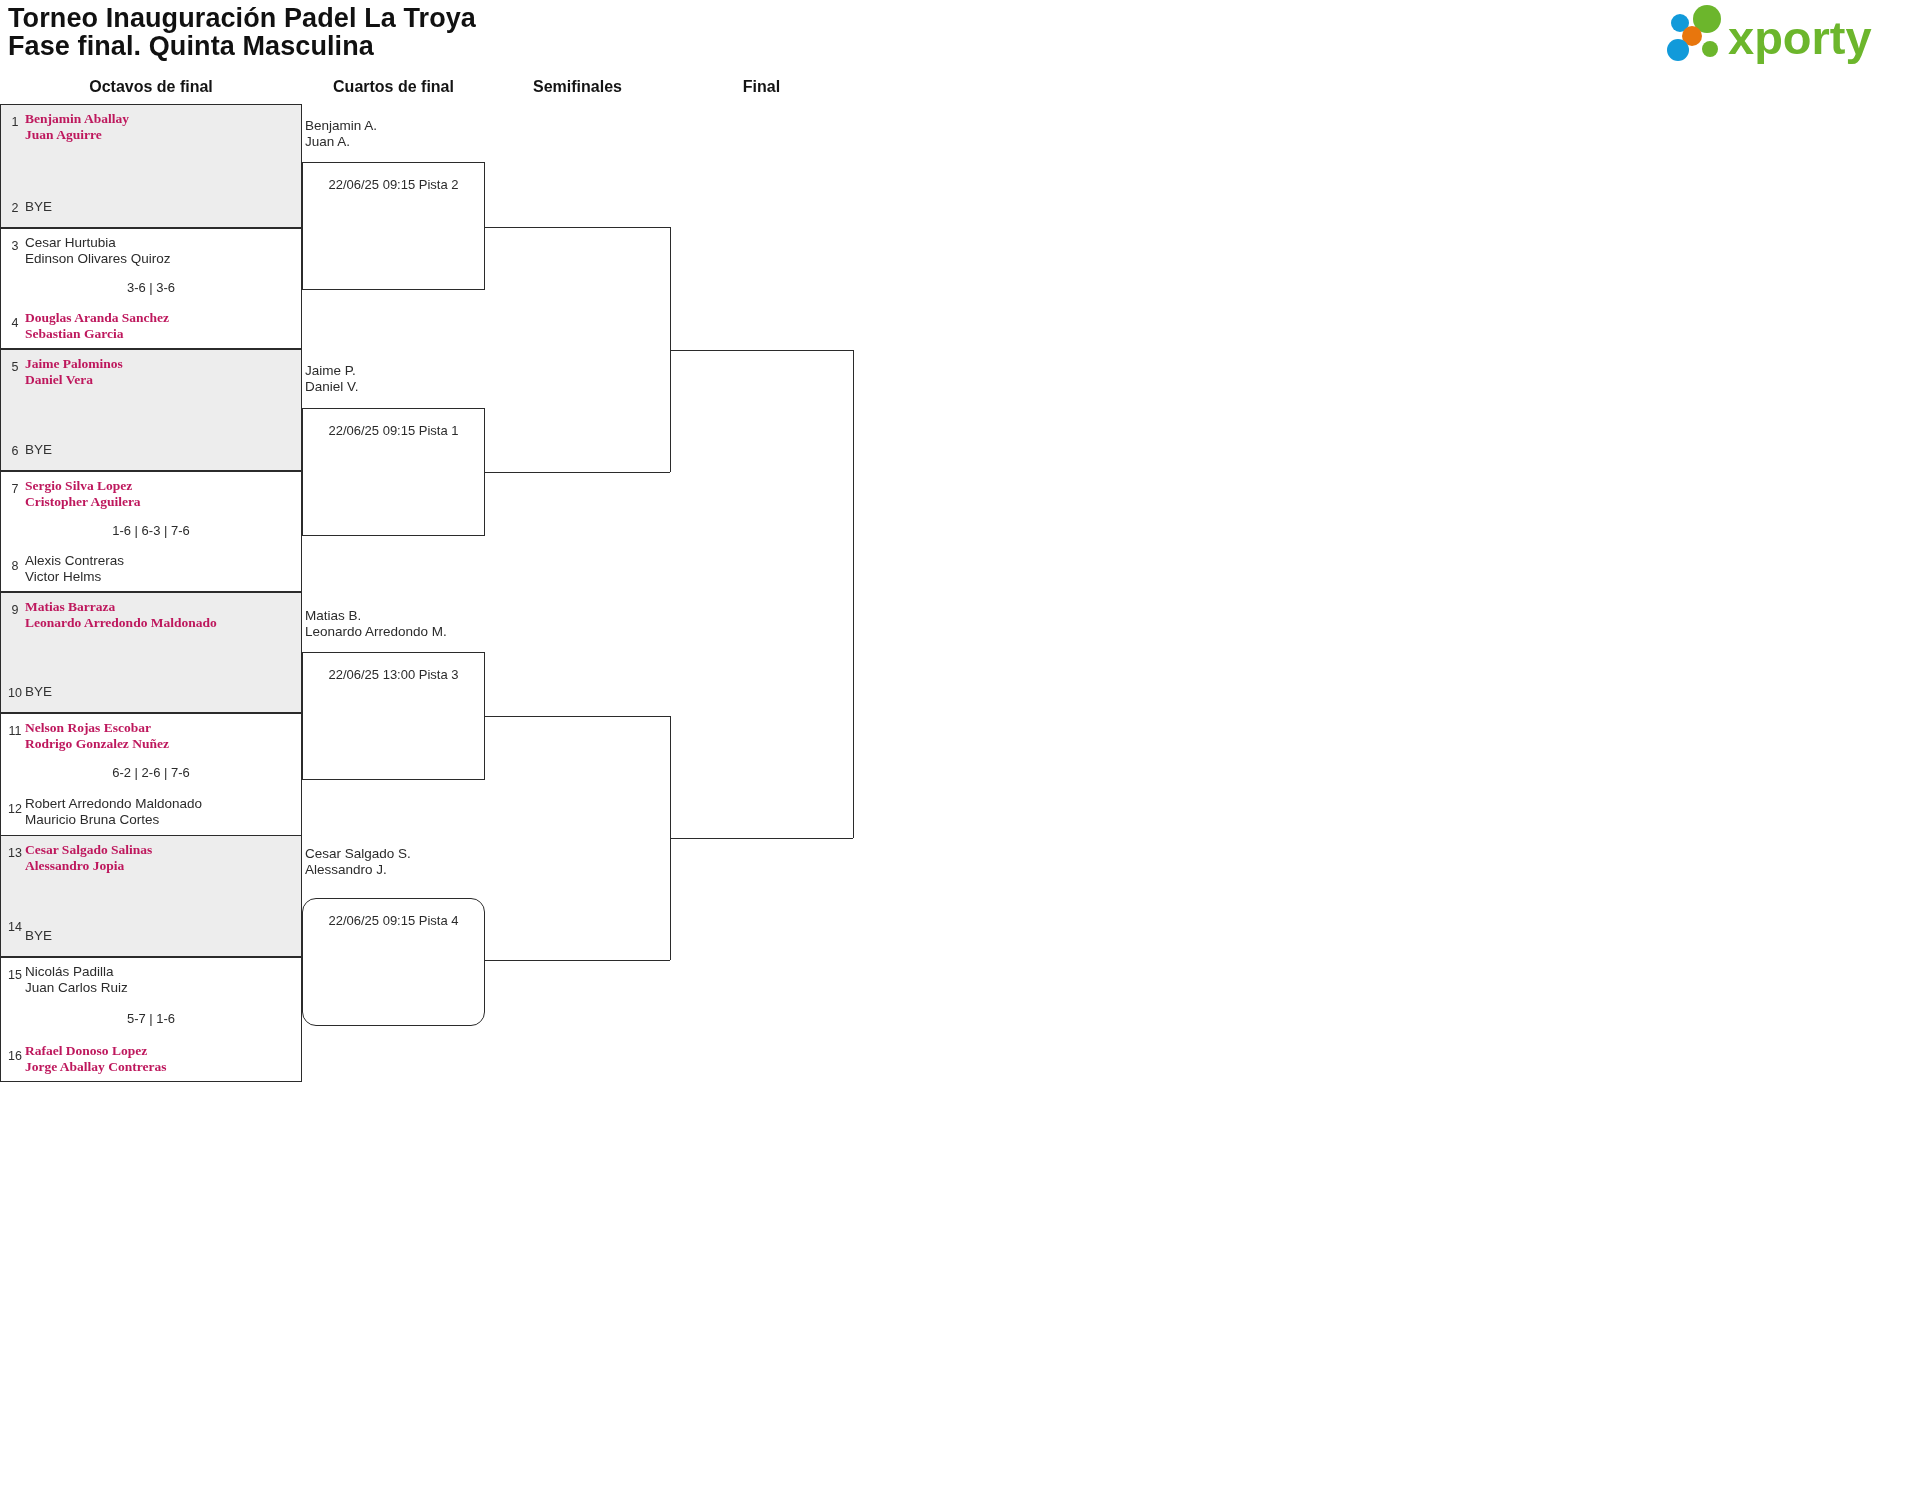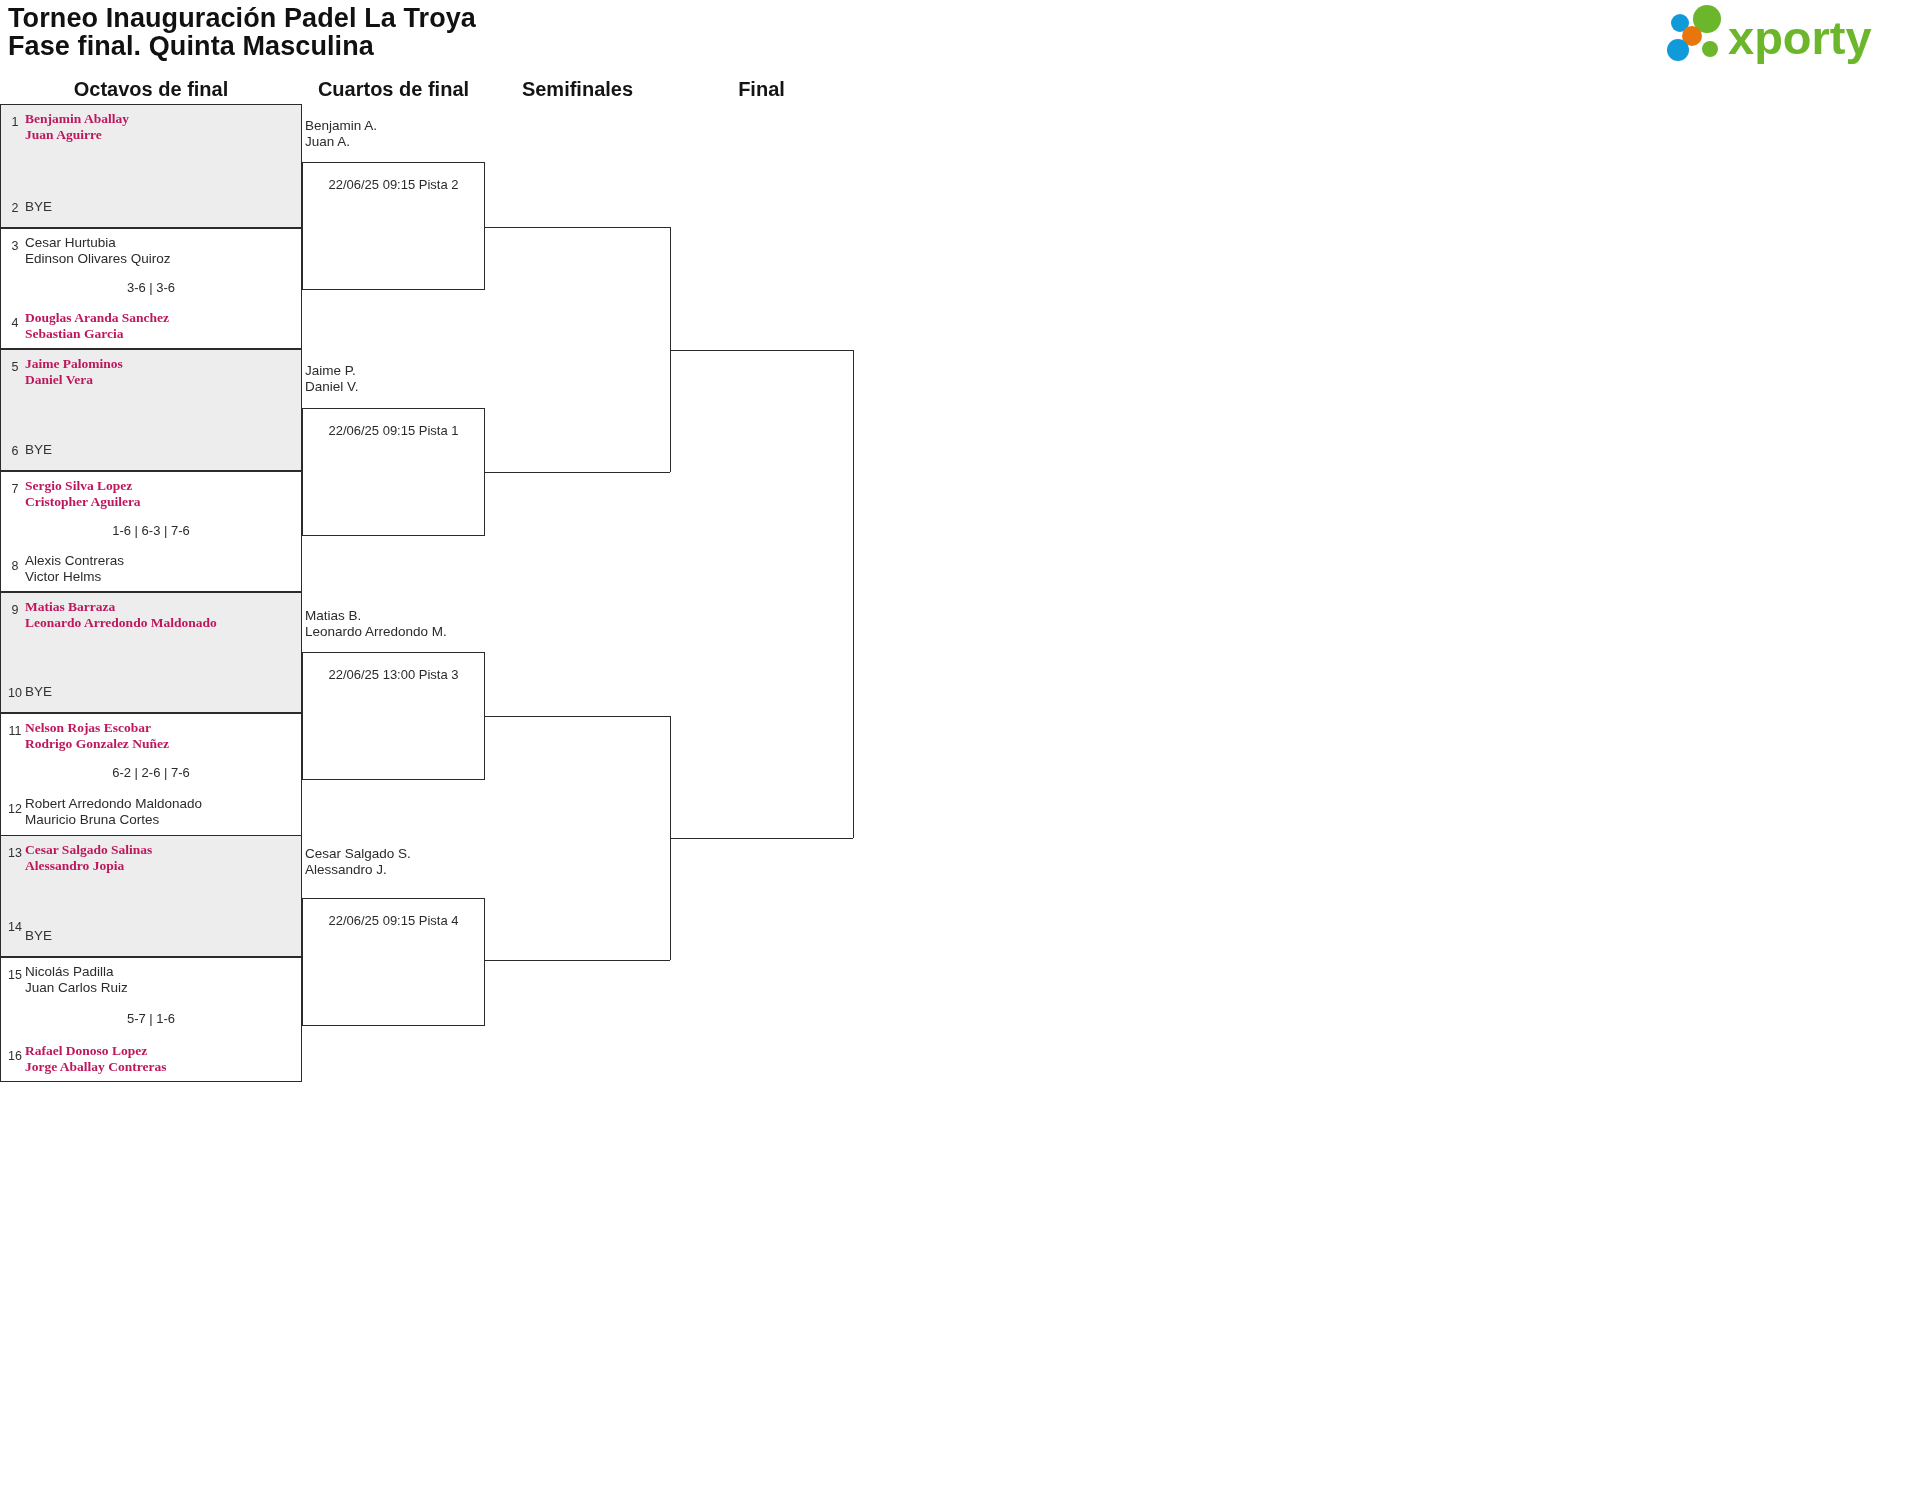--- a/index.html
+++ b/index.html
@@ -17,21 +17,21 @@
   #header { position:absolute; left:8px; top:4px; }
   .title-line { font-size:27px; font-weight:700; line-height:28px; color:#111; letter-spacing:0.1px;}
 
   
   #logo { position:absolute; right:22px; top:4px; width:240px; height:62px; }
   #logo svg { display:block; }
 
   
   .round-head {
     position:absolute; top:78px;
-    font-size:20px; font-weight:600; color:#141414;
+    font-size:16px; font-weight:600; color:#141414;
     white-space:nowrap;
   }
 
   
   #bracket { position:absolute; left:0; top:0; width:1920px; height:1492px; }
 
   
   .r16 {
     position:absolute; left:0; width:302px;
     border:1px solid #2b2b2b;
@@ -223,21 +223,21 @@
       <div class="qfdate">22/06/25 13:00 Pista 3</div>
     </div>
     <div class="qfteam" style="left:305px;top:846px;">
       <span class="ln">Cesar Salgado S.</span>
       <span class="ln">Alessandro J.</span>
     </div>
     <div class="qfteam" style="left:305px;top:972px;">
       <span class="ln">Rafael Donoso L.</span>
       <span class="ln">Jorge Aballay C.</span>
     </div>
-    <div class="qfbox" style="left:302px;top:898px;height:128px;">
+    <div class="qfbox" style="left:302px;top:898px;height:128px;border-radius:14px;">
       <div class="qfdate">22/06/25 09:15 Pista 4</div>
     </div>
     <div class="ln-h" style="left:485px;top:227px;width:185px;"></div>
     <div class="ln-h" style="left:485px;top:472px;width:185px;"></div>
     <div class="ln-v" style="left:670px;top:227px;height:245px;"></div>
     <div class="ln-h" style="left:670px;top:350px;width:0px;"></div>
     <div class="ln-h" style="left:485px;top:716px;width:185px;"></div>
     <div class="ln-h" style="left:485px;top:960px;width:185px;"></div>
     <div class="ln-v" style="left:670px;top:716px;height:244px;"></div>
     <div class="ln-h" style="left:670px;top:838px;width:0px;"></div>

